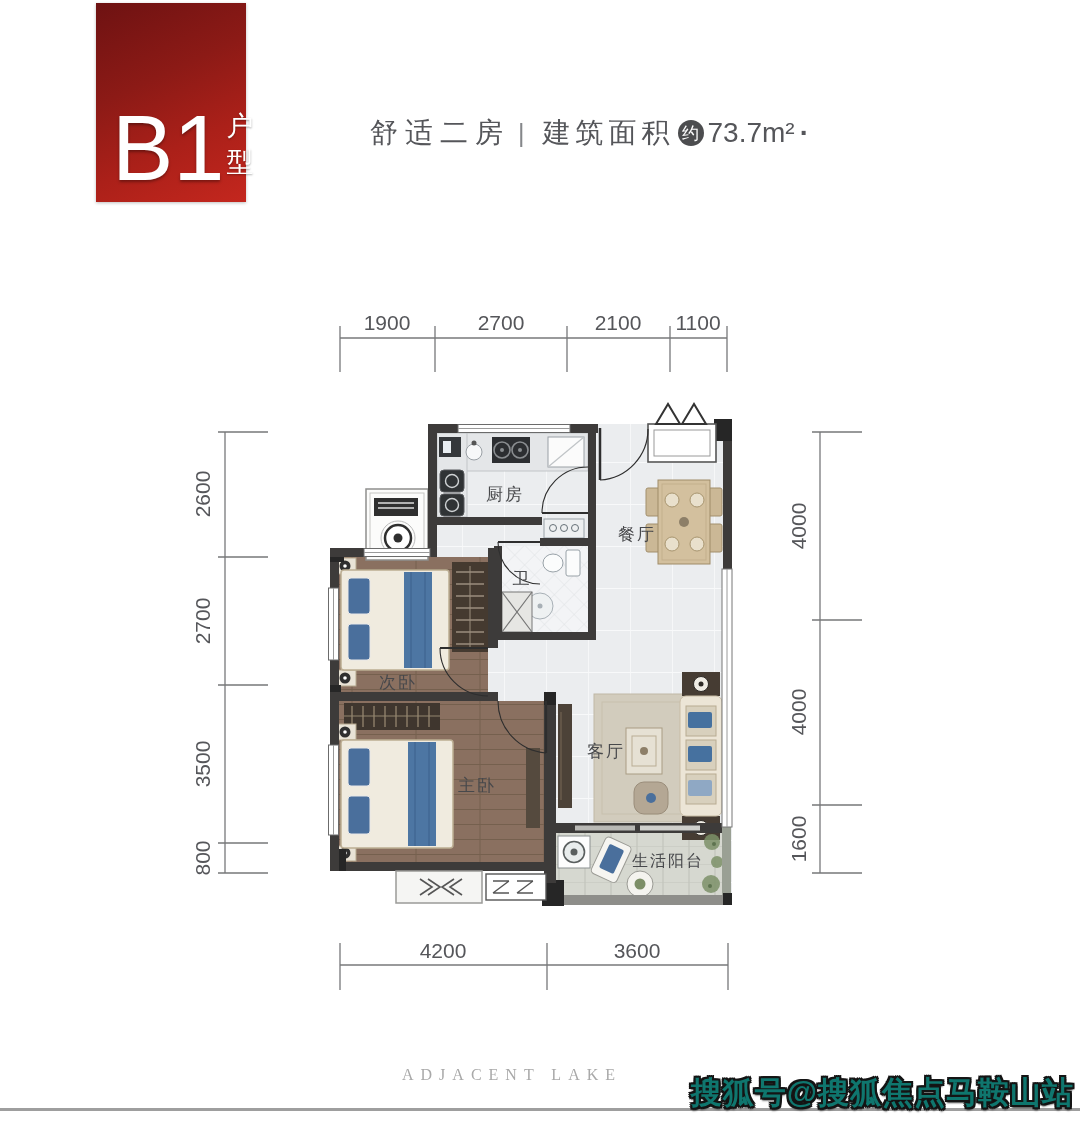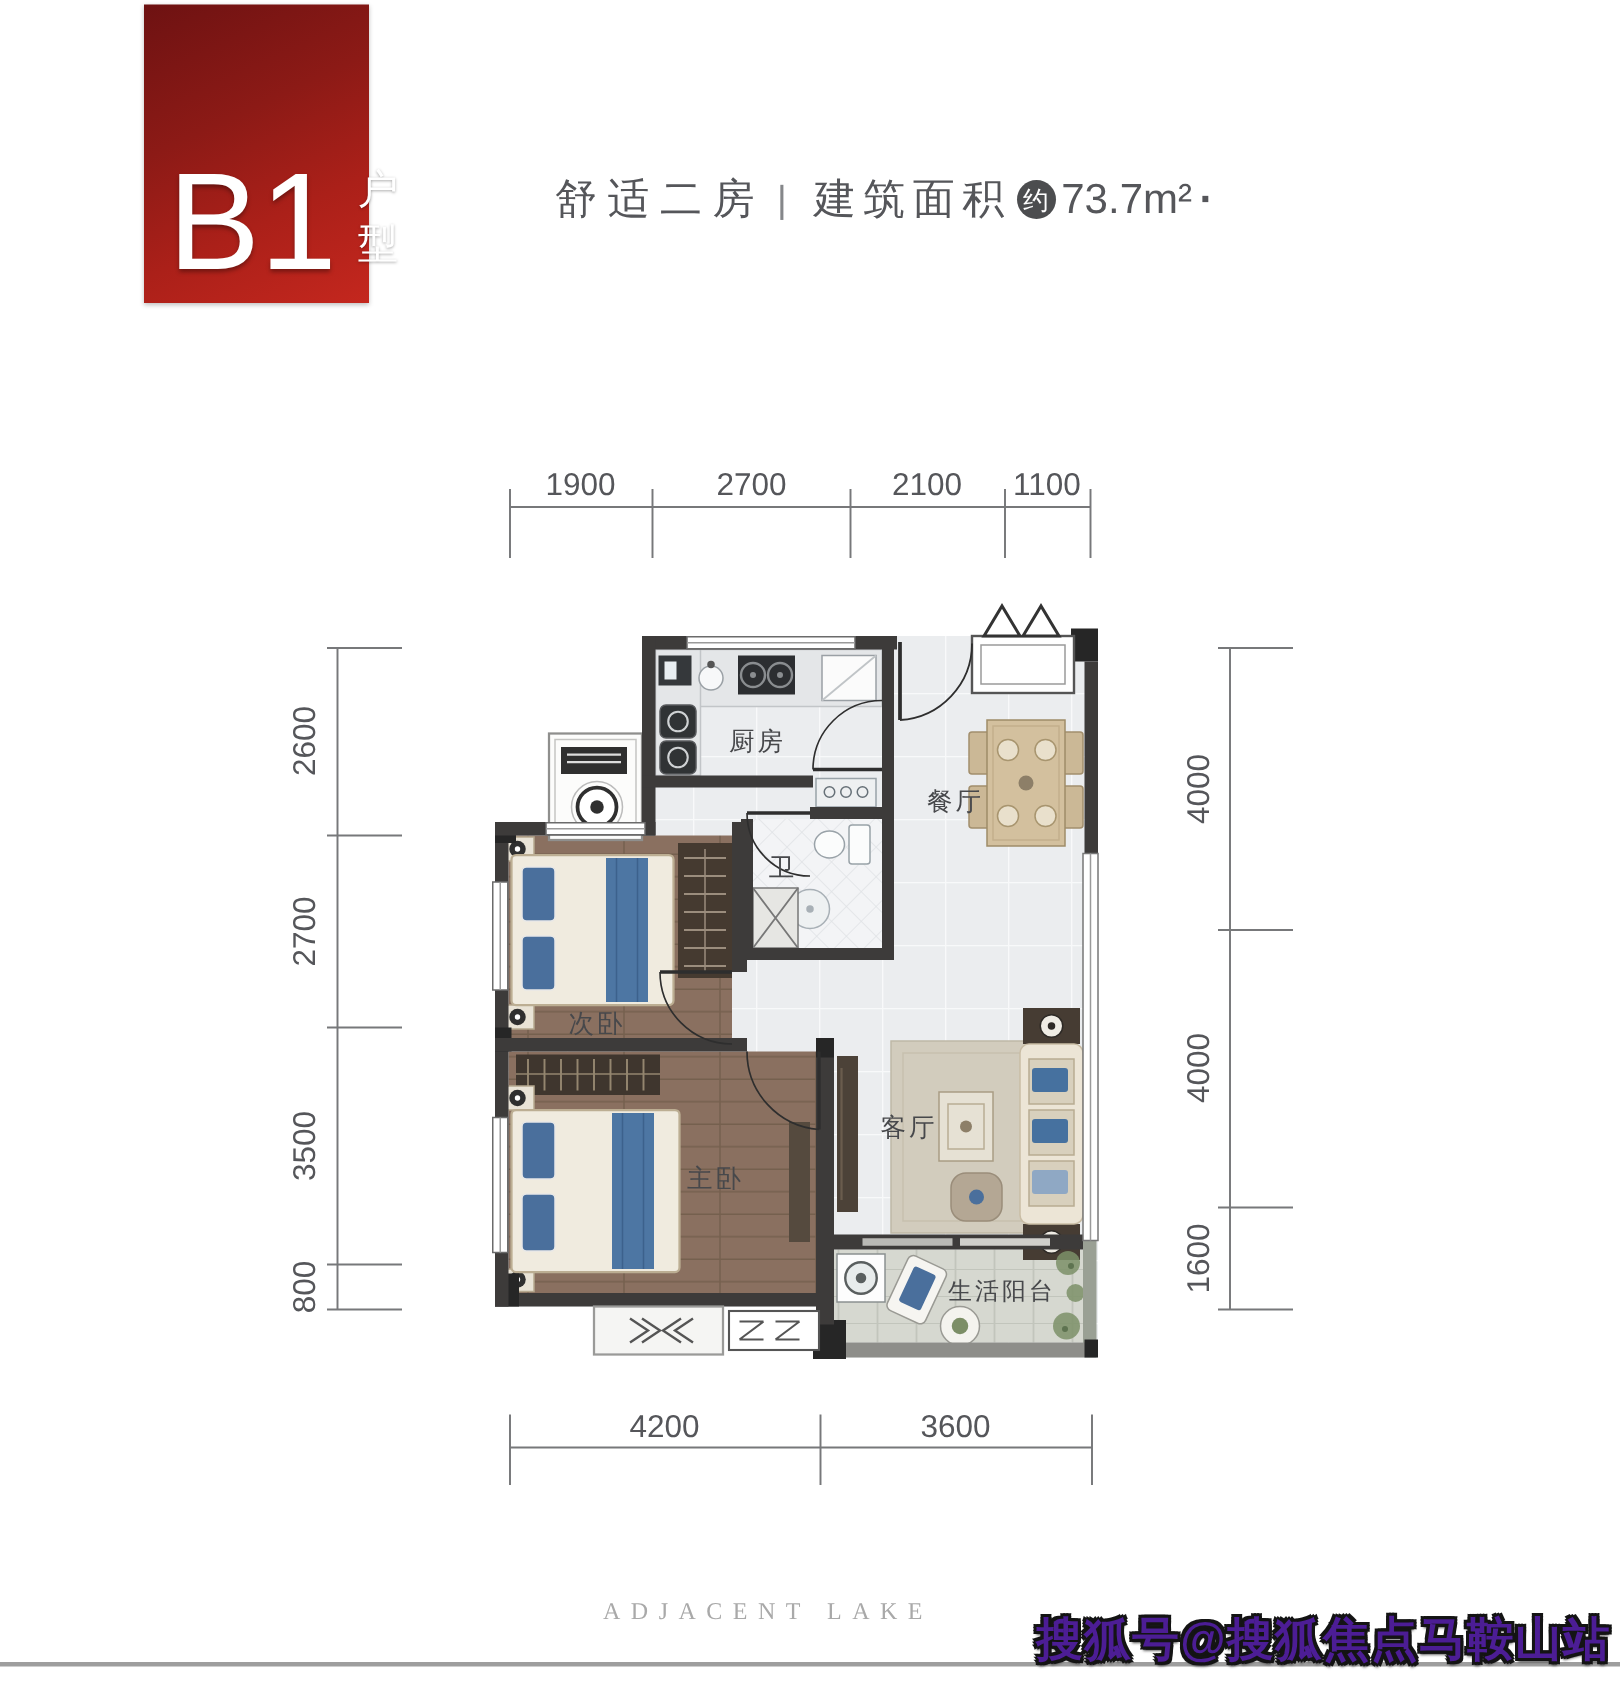--- a/index.html
+++ b/index.html
@@ -7,21 +7,21 @@
        font-family:"Liberation Sans","DejaVu Sans",sans-serif;}
   .stage{position:absolute;inset:0;background:#ffffff;}
 
   
   .badge{position:absolute;left:96px;top:3px;width:150px;height:199px;
          background:linear-gradient(155deg,#6e1212 0%,#8c1a16 38%,#ab2019 68%,#c4271e 100%);
          display:flex;align-items:flex-end;padding:0 16px 16px 16px;box-sizing:border-box;
          box-shadow:0 1px 3px rgba(0,0,0,.25);}
   .badge .code{color:#fff;font-size:92px;line-height:.82;font-weight:500;
                text-shadow:0 2px 3px rgba(0,0,0,.35);}
-  .badge .suffix{color:#fff;font-size:27px;letter-spacing:5px;margin:0 0 6px 14px;
+  .badge .suffix{color:#fff;font-size:27px;letter-spacing:5px;margin:0 0 6px 2px;
                  text-shadow:0 1px 2px rgba(0,0,0,.35);}
 
   
   .header{position:absolute;left:357px;top:110px;height:46px;display:flex;
           align-items:center;color:#55565a;font-size:28px;white-space:nowrap;margin-left:13px;}
   .header .tagline{letter-spacing:7px;}
   .header .divider{margin:0 18px 0 8px;color:#85878a;font-size:25px;}
   .header .area-label{letter-spacing:5px;}
   .header .approx{width:26px;height:26px;border-radius:50%;background:#4c4d4f;color:#fff;
                   font-size:17px;display:flex;align-items:center;justify-content:center;
@@ -37,21 +37,21 @@
   .dim-label{fill:#55565a;font-size:21px;text-anchor:middle;}
 
   
   .footer{position:absolute;left:17px;top:1066px;width:990px;text-align:center;
           font-family:"Liberation Serif","DejaVu Serif",serif;
           font-size:16px;letter-spacing:7px;color:#a9a9a9;}
   .bottom-rule{position:absolute;left:0;top:1108px;width:1080px;height:3px;background:#9e9e9e;}
 
   
   .watermark{position:absolute;right:6px;top:1072px;font-size:31px;font-weight:700;
-             color:#4c1d95;letter-spacing:1px;
+             color:#0f766e;letter-spacing:1px;
              text-shadow:-2px 0 #141414,2px 0 #141414,0 -2px #141414,0 2px #141414,
                          -2px -2px #141414,2px 2px #141414,-2px 2px #141414,2px -2px #141414,
                           0 3px 2px #3a3a3a;}
 </style>
 </head>
 <body>
 
 <div class="stage">
 
   <div class="badge">

